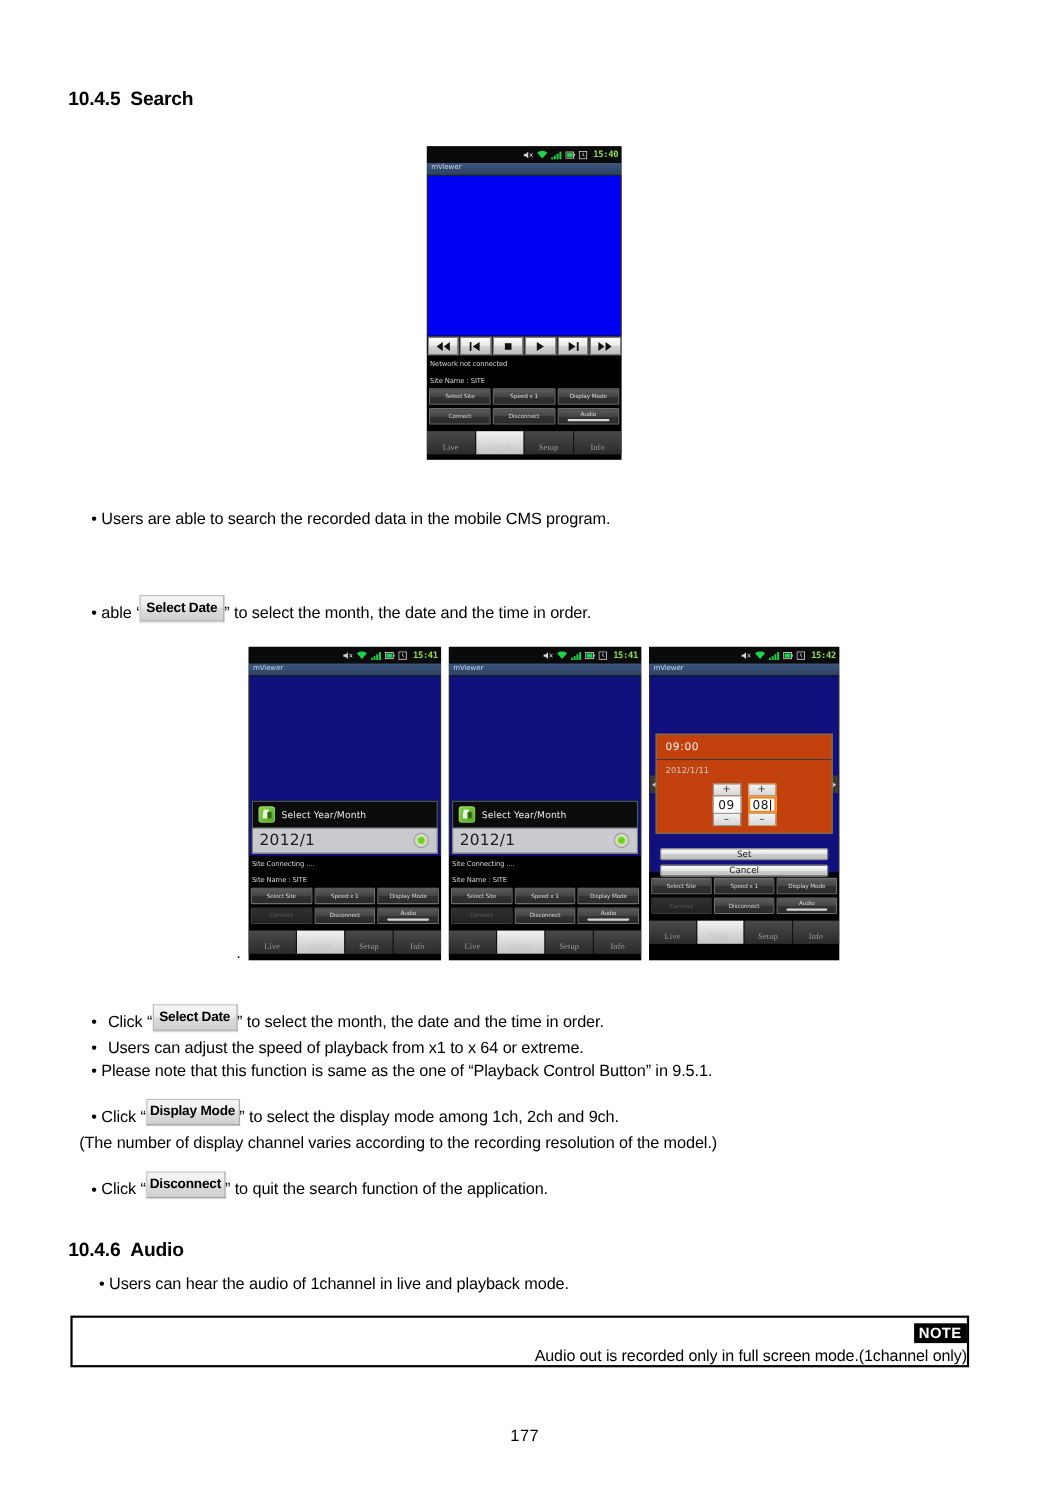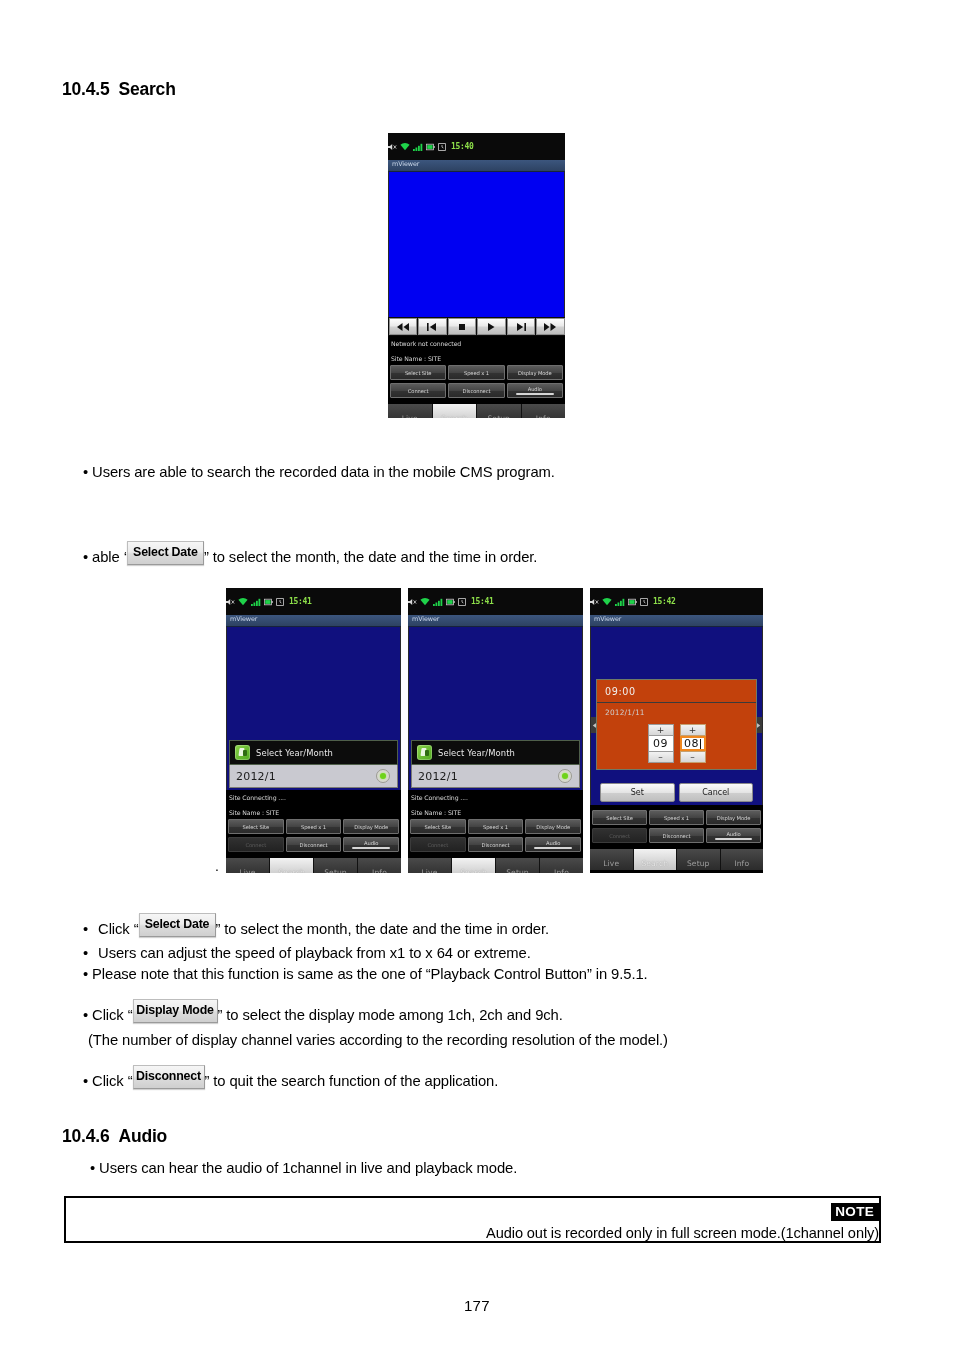--- a/index.html
+++ b/index.html
@@ -102,24 +102,25 @@
     position: absolute;
     background: #000;
     box-sizing: border-box;
     overflow: hidden;
     font-family: "DejaVu Sans", sans-serif;
   }
 
   
   .status-bar {
     position: relative;
-    height: 27px;
+    height: 15px;
     background: #0a0a0a;
     display: flex;
     align-items: center;
+    justify-content: flex-end;
     padding-right: 3px;
     gap: 3px;
   }
   .sb-icon { display: block; }
   .sb-time {
     color: #8ee04a;
     font-size: 8px;
     font-weight: bold;
     letter-spacing: -0.3px;
     margin-left: 2px;
@@ -224,20 +225,21 @@
     flex: 1;
     background: linear-gradient(to bottom, #4a4a4a 0%, #3a3a3a 50%, #2b2b2b 100%);
     border-right: 1px solid #111;
     color: #9b9b9b;
     font-size: 7.6px;
     display: flex;
     align-items: flex-end;
     justify-content: center;
     padding-bottom: 2px;
     letter-spacing: 0.1px;
+    font-family: Liberation Serif, serif;
   }
   .tab.active {
     background: linear-gradient(to bottom, #f2f2f2 0%, #d6d6d6 60%, #c4c4c4 100%);
     color: #f5f5f5;
     text-shadow: 0 0 1px #888;
   }
   .tab.active .tab-lbl { color: #e9e9e9; }
   .tab:last-child { border-right: none; }
 
   
@@ -291,21 +293,21 @@
     border: 1px solid #7c7c74;
     border-top: none;
     height: 22px;
     display: flex;
     align-items: center;
     padding: 0 6px;
     position: relative;
   }
   .ym-value {
     color: #1b1b1b;
-    font-size: 11px;
+    font-size: 14px;
     letter-spacing: 0.2px;
   }
   .ym-green {
     position: absolute;
     right: 7px;
     width: 12px; height: 12px;
     border-radius: 50%;
     background: #d8d8d0;
     border: 1px solid #9a9a92;
     display: flex; align-items: center; justify-content: center;
@@ -752,21 +754,21 @@
           <div class="spinner focused">
             <div class="sp-btn">+</div>
             <div class="sp-val">
                 <span>08</span>
                 <span class="caret"></span>
               </div>
             <div class="sp-btn">–</div>
           </div>
         </div>
       </div>
-      <div class="dt-actions" style="position:absolute; left:5px; right:5px; top:152px;">
+      <div class="dt-actions" style="position:absolute; left:5px; right:5px; top:152px;flex-direction:column;">
         <div class="dt-act">Set</div>
         <div class="dt-act">Cancel</div>
       </div>
     </div>
 
     <div class="ctl-grid" style="padding-top:5px;">
       <div class="ctl-row">
         <div class="ctl-btn">Select Site</div>
         <div class="ctl-btn">Speed x 1</div>
         <div class="ctl-btn">Display Mode</div>
@@ -805,21 +807,21 @@
   <div class="body-line" style="left:83px; top:944px;">
     <span class="bullet-dot" style="margin-right:6px;"></span><span>Users can adjust the speed of playback from x1 to x 64 or extreme.</span>
   </div>
 
   <div class="body-line bullet-dot" style="left:83px; top:965px;">Please note that this function is same as the one of “Playback Control Button” in 9.5.1.</div>
 
   <div class="body-line" style="left:83px; top:1004px;">
     <span class="bullet-dot"></span><span>Click “</span><span class="inline-btn" style="width:83px;">Display Mode</span><span>” to select the display mode among 1ch, 2ch and 9ch.</span>
   </div>
 
-  <div class="body-line" style="left:88px; top:1031px;">(The number of display channel varies according to the recording resolution of the model.)</div>
+  <div class="body-line" style="left:72px; top:1031px;">(The number of display channel varies according to the recording resolution of the model.)</div>
 
   <div class="body-line" style="left:83px; top:1070px;">
     <span class="bullet-dot"></span><span>Click “</span><span class="inline-btn" style="width:70px;">Disconnect</span><span>” to quit the search function of the application.</span>
   </div>
 
   <div class="h-section" style="left:62px; top:1126px;">
     <span class="h-num">10.4.6</span><span>Audio</span>
   </div>
 
   <div class="body-line bullet-dot" style="left:90px; top:1159px;">Users can hear the audio of 1channel in live and playback mode.</div>

